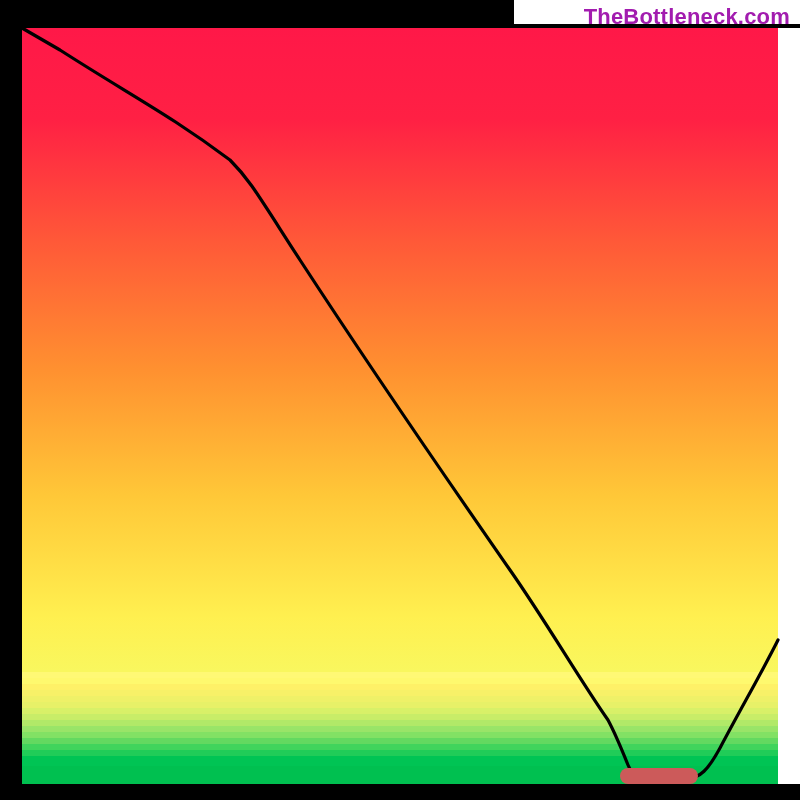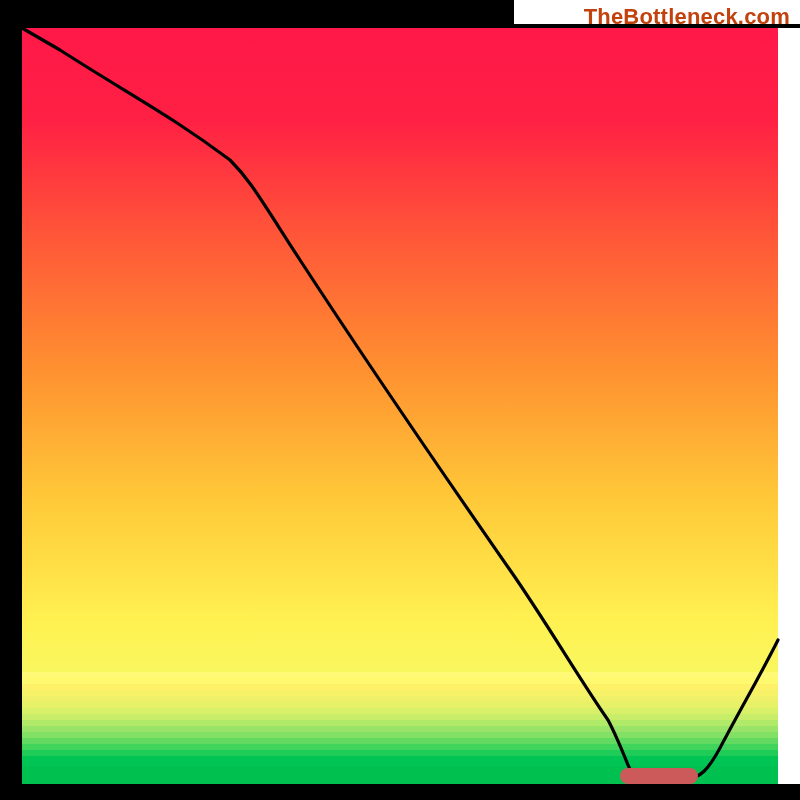--- a/index.html
+++ b/index.html
@@ -13,21 +13,21 @@
   }
   .wrap {
     position: relative;
     width: 800px;
     height: 800px;
   }
   .watermark {
     position: absolute;
     top: 4px;
     right: 10px;
-    color: #c2410c;
+    color: #a21caf;
     font-size: 22px;
     font-weight: 600;
     letter-spacing: 0.2px;
     z-index: 50;
   }
   svg {
     position: absolute;
     inset: 0;
   }
 </style>

